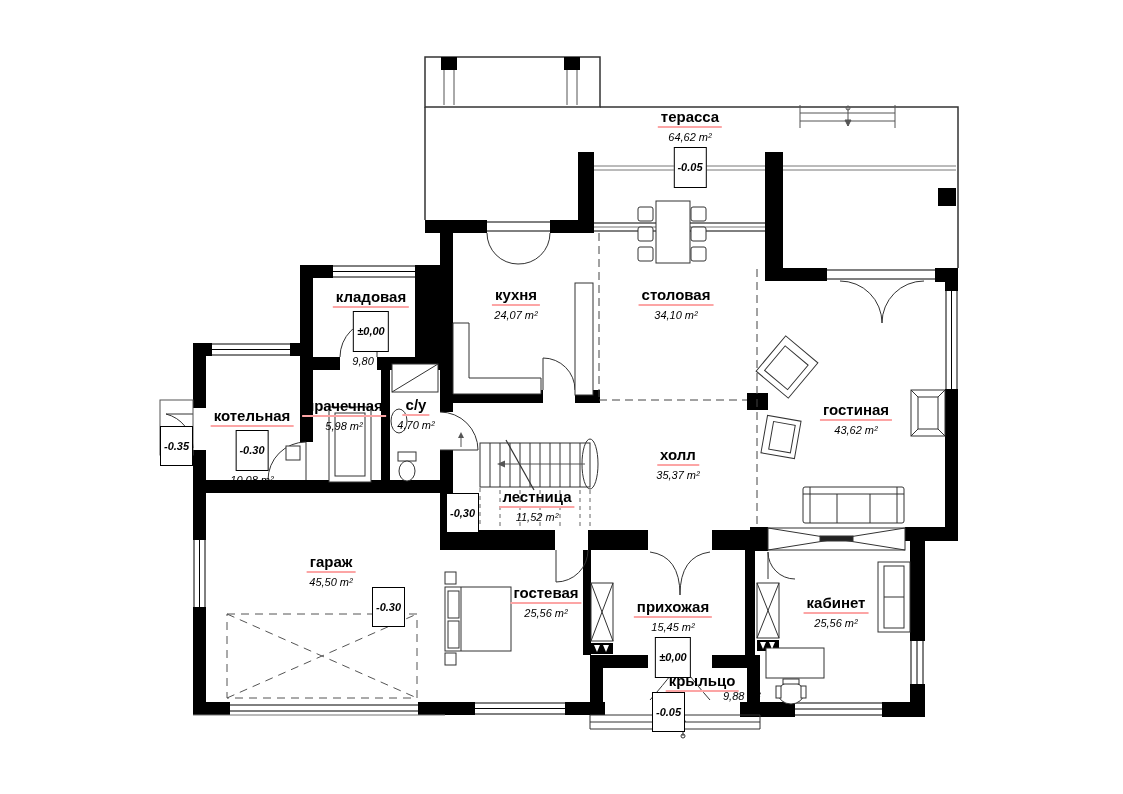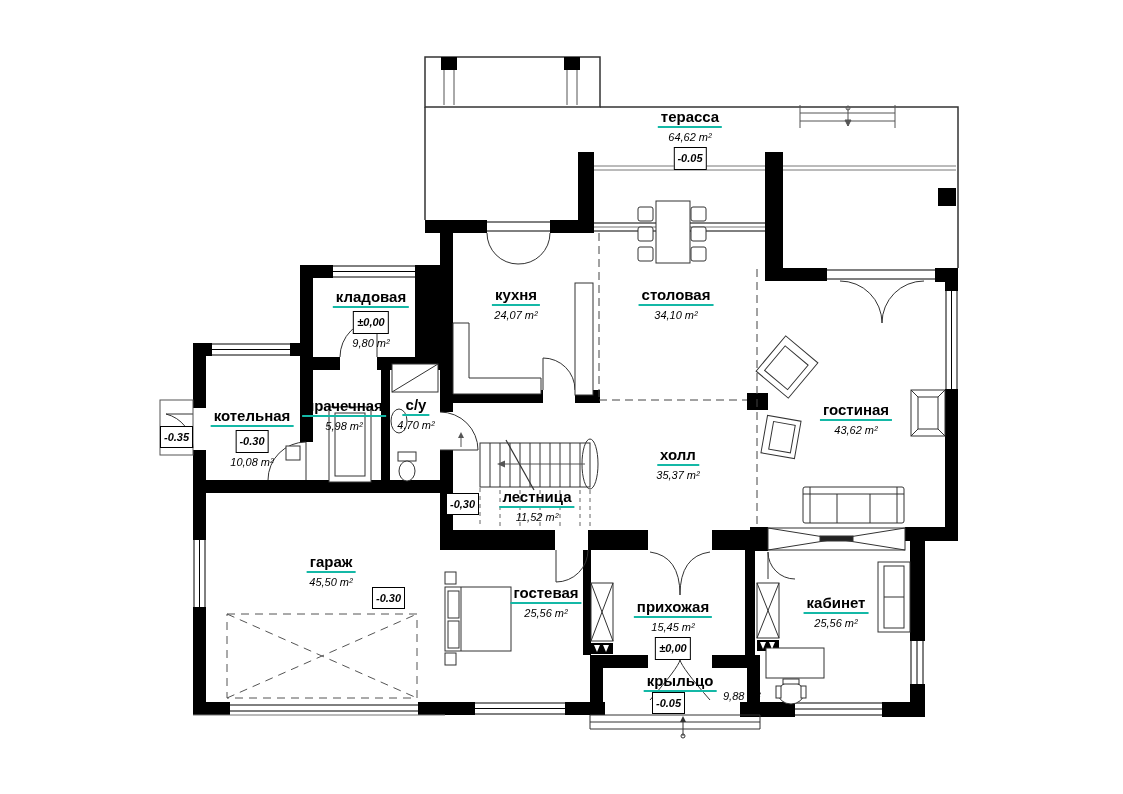--- a/index.html
+++ b/index.html
@@ -1,24 +1,24 @@
 <!DOCTYPE html>
 <html><head>
 <meta charset="utf-8">
 <style>
   html,body{margin:0;padding:0;background:#fff;}
   .plan{position:relative;width:1123px;height:794px;background:#fff;overflow:hidden;
         font-family:"Liberation Sans",sans-serif;color:#000;}
   .plan svg{position:absolute;left:0;top:0;}
   .lbl{position:absolute;transform:translateX(-50%);display:flex;flex-direction:column;
        align-items:center;text-align:center;line-height:1.15;}
-  .nm{font-size:15px;font-weight:bold;border-bottom:2px solid #14b8a6;padding:0 3px 1px;white-space:nowrap;}
+  .nm{font-size:15px;font-weight:bold;border-bottom:2px solid #fca5a5;padding:0 3px 1px;white-space:nowrap;}
   .ar{font-size:11px;font-weight:normal;font-style:italic;margin-top:3px;white-space:nowrap;}
   .lv{font-size:11px;font-weight:bold;font-style:italic;border:1.5px solid #000;
-      padding:4px 3px;margin-top:3px;background:#fff;white-space:nowrap;}
+      padding:13px 3px;margin-top:3px;background:#fff;white-space:nowrap;}
   .abs{position:absolute;transform:none;margin:0;}
   .ar.abs{margin:0;}
 </style>
 </head>
 <body>
 
 <div class="plan">
 
 <svg width="1123" height="794" viewBox="0 0 1123 794">
 
@@ -435,21 +435,21 @@
     <div class="nm">прихожая</div>
     <div class="ar">15,45 m²</div>
     <div class="lv">±0,00</div>
   </div>
 
   <div class="lbl" style="left:836px;top:594px">
     <div class="nm">кабинет</div>
     <div class="ar">25,56 m²</div>
   </div>
 
-  <div class="lbl" style="left:680px;top:672px">
+  <div class="lbl" style="left:702px;top:672px">
     <div class="nm">крыльцо</div>
   </div>
   <div class="lv abs" style="left:652px;top:692px">-0.05</div>
   <div class="ar abs" style="left:723px;top:690px">9,88 m²</div>
 
   <div class="lv abs" style="left:160px;top:426px">-0.35</div>
 
 </div>
 
 </body></html>

